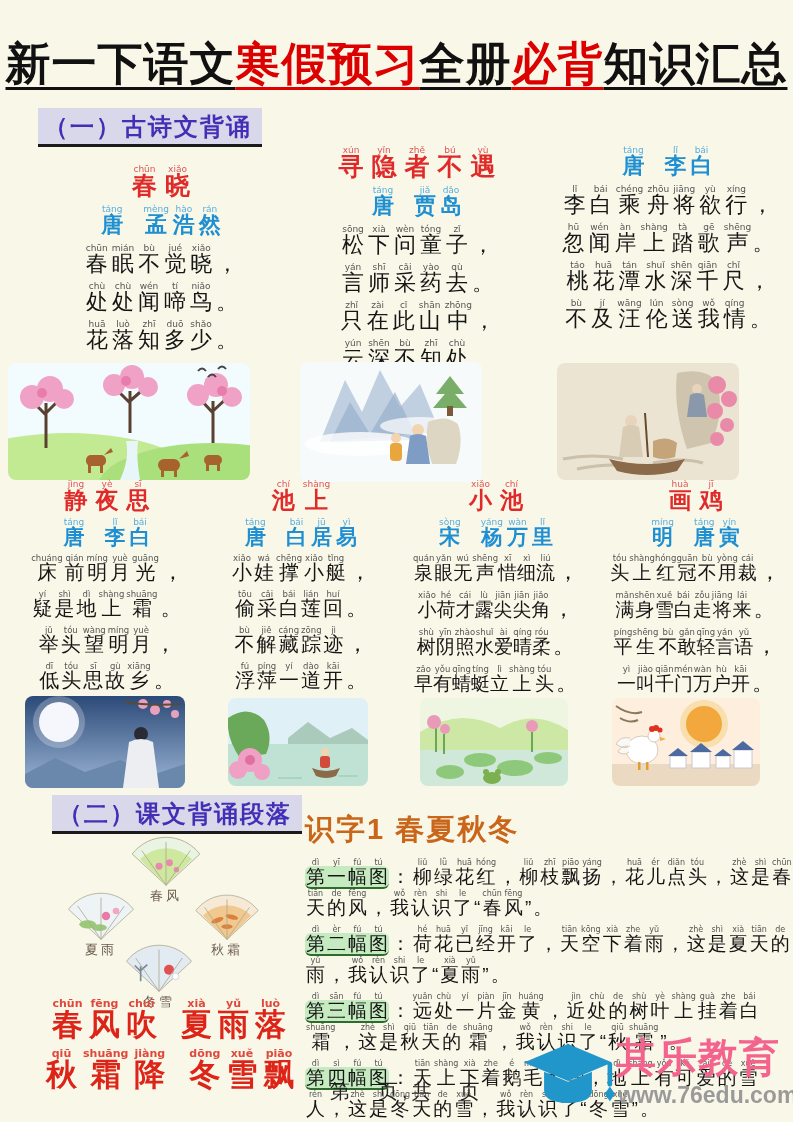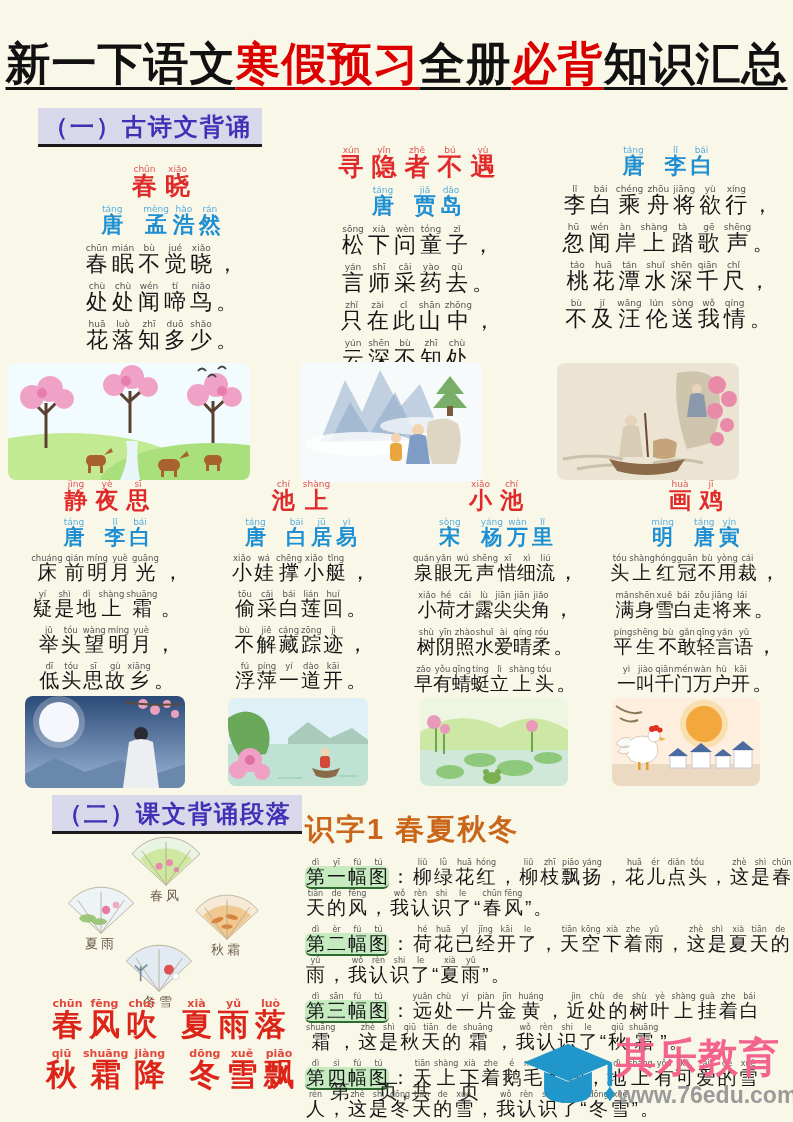--- a/index.html
+++ b/index.html
@@ -368,21 +368,21 @@
             <circle cx="44" cy="36" r="4"></circle>
             <circle cx="56" cy="32" r="4"></circle>
             <circle cx="64" cy="40" r="3"></circle>
           </g>
         <g stroke="#b0a890" stroke-width="1" fill="none">
             <path d="M52 58 L24 18 M52 58 L52 8 M52 58 L80 18"></path>
           </g>
       </svg>
       <div class="fan-label">春风</div>
     </div>
-    <div class="fan" style="left:0px; top:50px; width:98px;font-family:Liberation Mono, monospace;">
+    <div class="fan" style="left:0px; top:56px; width:98px;font-family:Liberation Mono, monospace;">
       <svg width="98" height="50" viewBox="0 0 104 60">
         <path d="M52 58 L13 22 A49 49 0 0 1 91 22 Z" fill="#eef4f6" stroke="#b0a890"></path>
         <g fill="#9cc87a">
             <ellipse cx="36" cy="40" rx="10" ry="5"></ellipse>
             <ellipse cx="50" cy="44" rx="9" ry="4"></ellipse>
           </g>
         <circle cx="58" cy="30" r="5" fill="#e87aa8"></circle>
           <circle cx="70" cy="24" r="4" fill="#f0a8c4"></circle>
         <g stroke="#b0a890" stroke-width="1" fill="none">
             <path d="M52 58 L24 18 M52 58 L52 8 M52 58 L80 18"></path>

